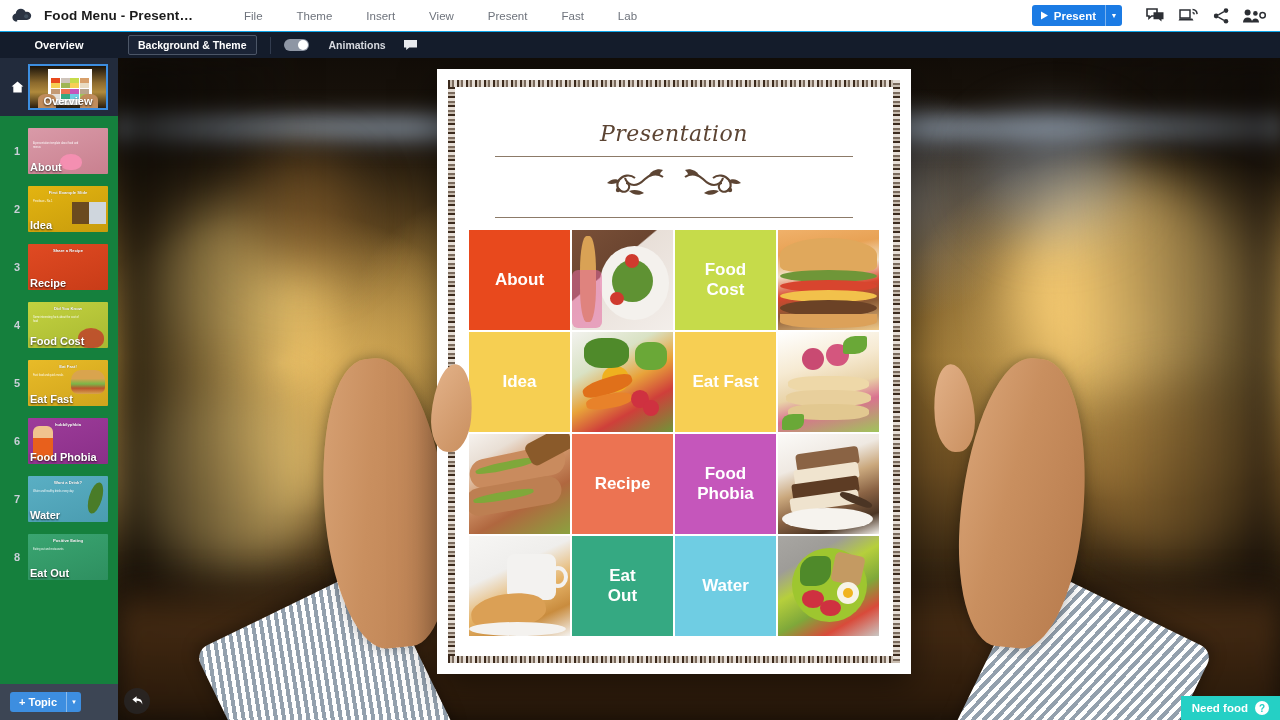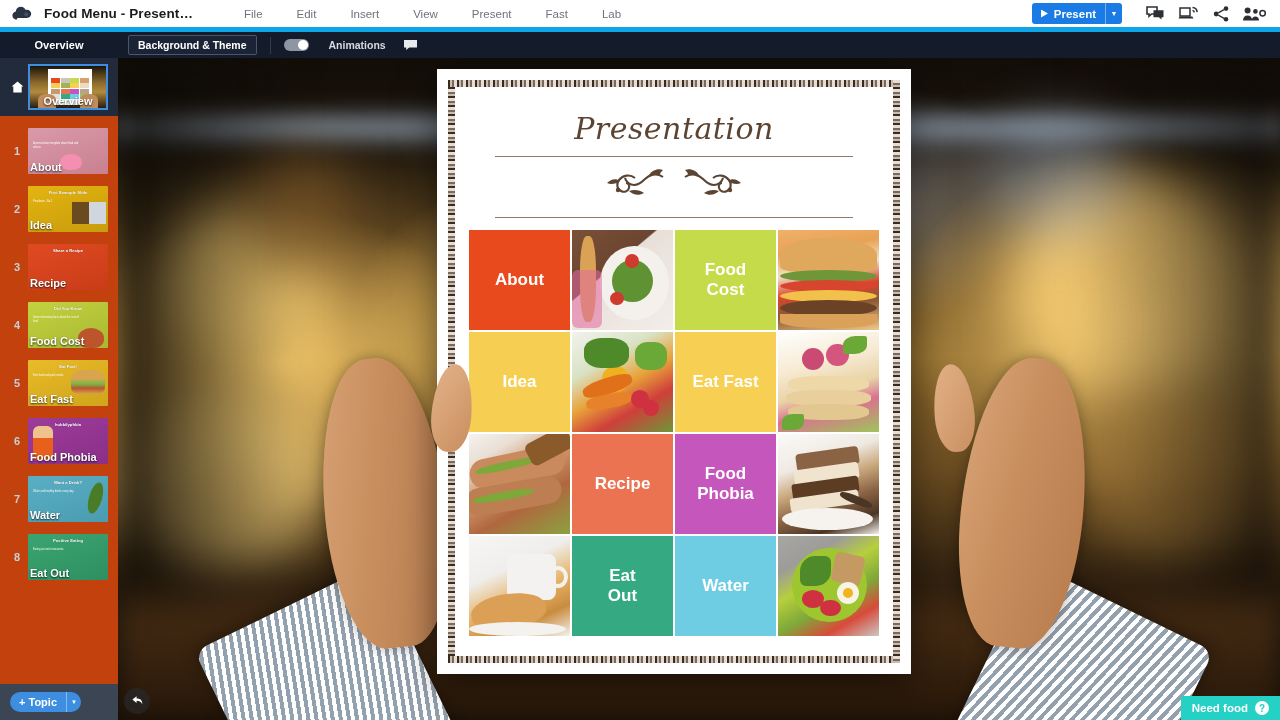--- a/index.html
+++ b/index.html
@@ -7,21 +7,21 @@
     width: 1280px; height: 720px; overflow: hidden;
     font-family: "Liberation Sans", sans-serif;
     background: #2b2b2b;
   }
   #app { position: relative; width: 1280px; height: 720px; }
 
   
   .topbar {
     position: absolute; left: 0; top: 0; width: 1280px; height: 32px;
     background: #ffffff; display: flex; align-items: center;
-    border-bottom: 5px solid #0ea5e9; z-index: 40;
+    border-bottom: 1px solid #0ea5e9; z-index: 40;
   }
   .prezi-logo { width: 44px; display: flex; align-items: center; justify-content: center; }
   .prezi-logo svg { display: block; }
   .doc-title {
     font-size: 13.5px; color: #1b1b1b; font-weight: 600; letter-spacing: .1px;
     margin-right: 34px; white-space: nowrap;
   }
   .menu-items { display: flex; align-items: center; gap: 0px; text-align: right; }
   .menu-item {
     font-size: 11.5px; color: #6e737c; padding: 4px 17px; cursor: pointer; white-space: nowrap;
@@ -59,21 +59,21 @@
   .toggle-knob {
     position: absolute; right: 1px; top: 1px; width: 10px; height: 10px;
     border-radius: 50%; background: #fff;
   }
   .anim-label { color: #d7dae0; font-size: 10.5px; font-weight: 600; }
   .tb-comment { margin-left: 17px; cursor: pointer; display: flex; align-items: center; }
 
   
   .sidebar {
     position: absolute; left: 0; top: 32px; width: 118px; height: 688px;
-    background: #c2410c; z-index: 36; overflow: hidden;
+    background: #15803d; z-index: 36; overflow: hidden;
   }
   .sb-head {
     height: 26px; background: #141c2b; color: #fff; font-size: 11px; font-weight: 700;
     display: flex; align-items: center; justify-content: center;
   }
   .overview-block {
     height: 58px; background: #222b3c; display: flex; align-items: center; padding: 0 6px;
   }
   .home-ico { width: 22px; display: flex; align-items: center; justify-content: center; }
   .ov-thumb {
@@ -103,21 +103,21 @@
   }
   .st-sub {
     position: absolute; left: 5px; top: 14px; width: 60%;
     font-size: 2.6px; color: rgba(255,255,255,.93); line-height: 3.6px;
   }
   .sb-bottom {
     position: absolute; left: 0; bottom: 0; width: 118px; height: 36px;
     background: #3c4554; display: flex; align-items: center; padding-left: 10px;
   }
   .topic-btn {
-    display: flex; align-items: center; background: #3d8ee0; border-radius: 10px;
+    display: flex; align-items: center; background: #3d8ee0; border-radius: 3px;
     height: 20px; cursor: pointer; overflow: hidden;
   }
   .topic-main { color: #fff; font-size: 11px; font-weight: 700; padding: 0 9px; line-height: 20px; }
   .topic-caret {
     width: 15px; height: 100%; border-left: 1px solid rgba(255,255,255,.4);
     display: flex; align-items: center; justify-content: center; color: #fff; font-size: 6px;
   }
 
   
   .canvas {
@@ -201,21 +201,21 @@
     background-image: repeating-linear-gradient(90deg, #3b2a1d 0 2px, #c9bdb0 2px 4px, #7a6a5c 4px 6px, #e6ded6 6px 9px);
     background-size: 9px 7px;
   }
   .poster-border-r {
     position: absolute; right: 11px; top: 11px; bottom: 11px; width: 7px;
     background-image: repeating-linear-gradient(0deg, #3b2a1d 0 2px, #c9bdb0 2px 4px, #7a6a5c 4px 6px, #e6ded6 6px 9px);
     background-size: 7px 9px;
   }
   .p-script {
     text-align: center; font-family: "DejaVu Serif", serif; font-style: italic;
-    font-size: 30px; color: #5c4433; margin-top: 14px; letter-spacing: .5px;
+    font-size: 22px; color: #5c4433; margin-top: 24px; letter-spacing: .5px;
   }
   .p-rule { height: 1px; background: #8c7a68; margin: 10px 26px 0 26px; }
   .p-menurow { display: flex; align-items: center; justify-content: center; gap: 14px; margin-top: 6px; }
   .p-menu {
     font-family: "DejaVu Serif", serif; font-weight: 700; font-size: 53px;
     color: #5c4433; letter-spacing: 2px; line-height: 62px;
   }
   .orn { color: #5c4433; }
   .p-credit {
     text-align: center; font-family: "DejaVu Serif", serif; font-size: 13px;
@@ -272,21 +272,21 @@
     <div class="prezi-logo">
       <svg width="21" height="15" viewBox="0 0 21 15">
         <path d="M5.2 13.6C2.4 13.6.4 11.8.4 9.4c0-2 1.4-3.6 3.4-4 .2-2.6 2.4-4.6 5.1-4.6 2.2 0 4.1 1.3 4.8 3.2.4-.15.9-.2 1.3-.2 2.3 0 4.2 1.8 4.2 4 0 2.3-1.9 4.1-4.2 4.1H5.2z" fill="#2b3443"></path>
         <circle cx="14.2" cy="8.3" r="2.1" fill="#41505f"></circle>
       </svg>
     </div>
     <div class="doc-title">Food Menu - Present…</div>
 
     <div class="menu-items">
       <div class="menu-item">File</div>
-      <div class="menu-item">Edit</div>
+      <div class="menu-item">Theme</div>
       <div class="menu-item">Insert</div>
       <div class="menu-item">View</div>
       <div class="menu-item">Present</div>
       <div class="menu-item">Fast</div>
       <div class="menu-item">Lab</div>
     </div>
 
     <div class="top-right">
       <div class="present-btn">
         <div class="present-main">

